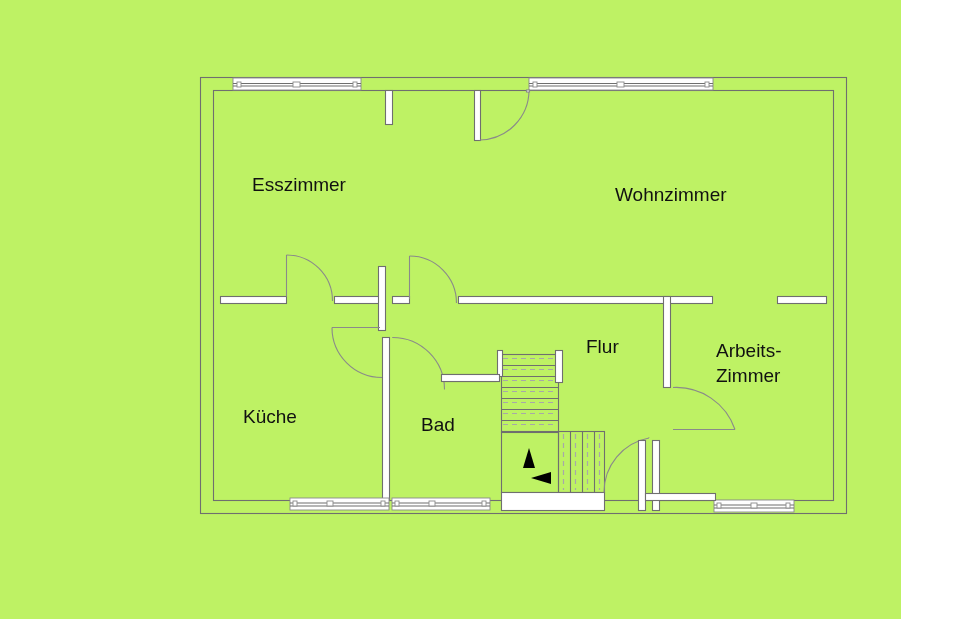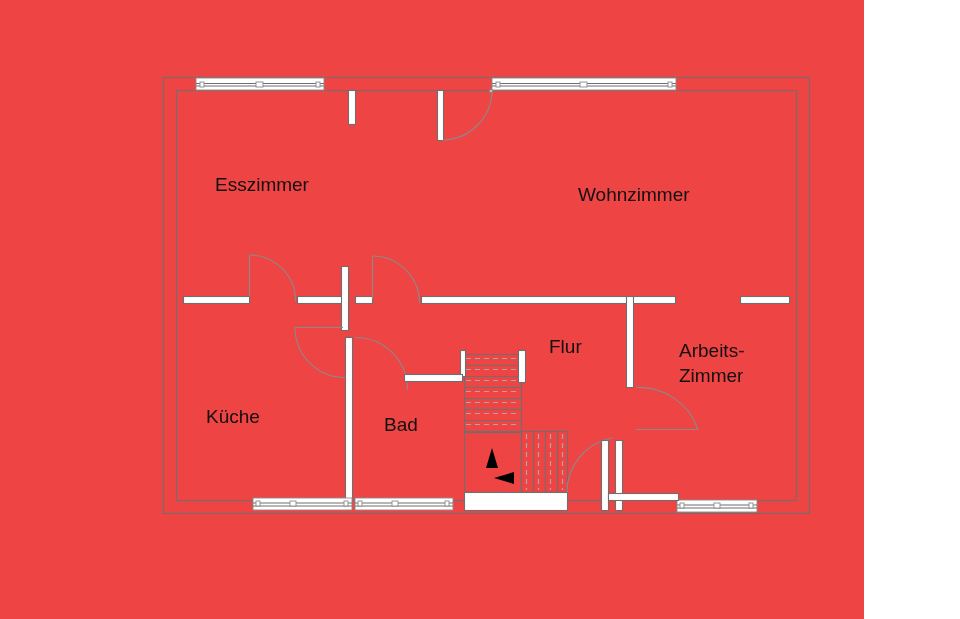--- a/index.html
+++ b/index.html
@@ -10,21 +10,22 @@
   body {
     width: 960px;
     height: 619px;
     overflow: hidden;
     font-family: "Liberation Sans", sans-serif;
   }
   #floorplan-root {
     position: relative;
     width: 864px;
     height: 619px;
-    background: #ef4444;
+    background: #bef264;
+    padding-left: 37px;
   }
   svg#plan {
     display: block;
     width: 960px;
     height: 619px;
   }
   .room-label {
     font-family: "Liberation Sans", sans-serif;
     font-size: 19px;
     fill: #111111;

